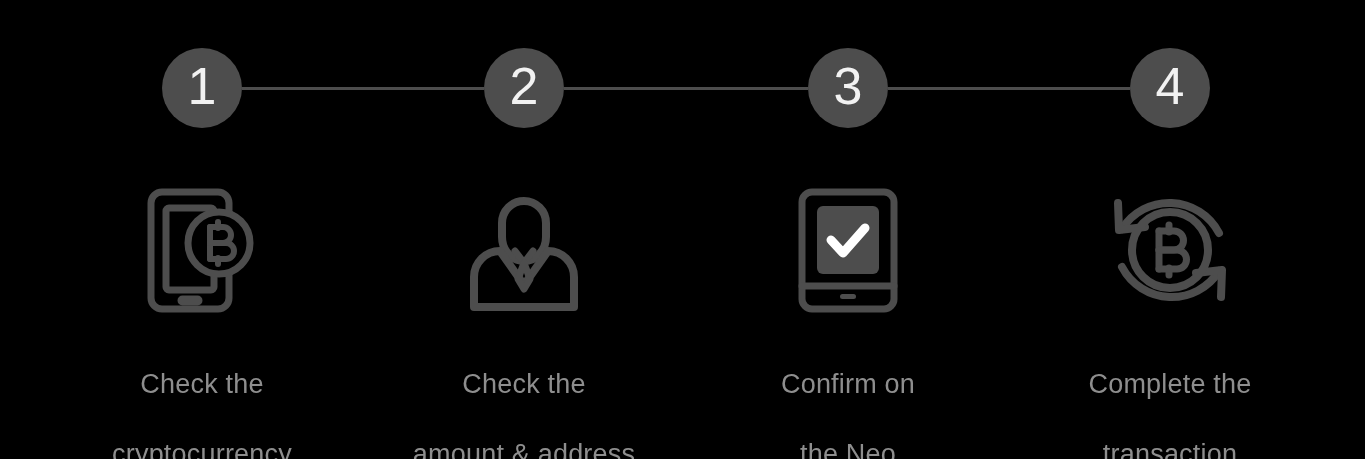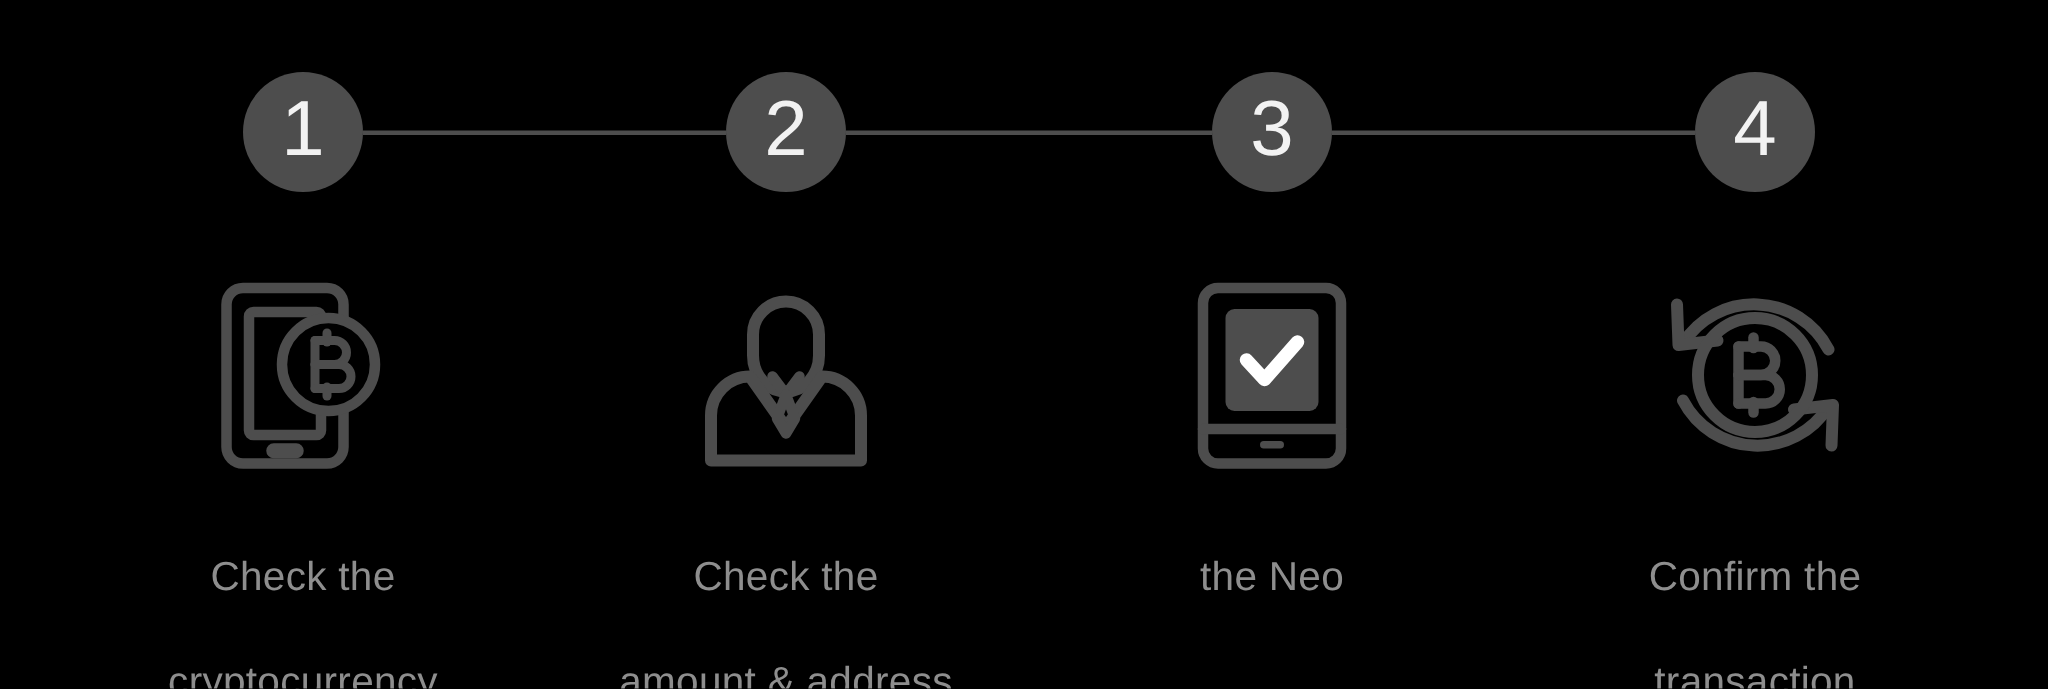--- a/index.html
+++ b/index.html
@@ -154,20 +154,21 @@
 
       <rect x="19" y="18" width="62" height="68" rx="6" ry="6" fill="#4d4d4d" stroke="none"></rect>
 
       <path d="M33 52 l12 13 l22 -25" stroke="#ffffff" stroke-width="9" stroke-linecap="round" stroke-linejoin="round"></path>
 
       <rect x="42" y="106" width="16" height="5" rx="2.5" ry="2.5" fill="#4d4d4d" stroke="none"></rect>
     </svg>
   </div>
 
   <div class="caption" style="left:678px;">
+    <div>Confirm on</div>
     <div>the Neo</div>
   </div>
 
   <div class="step-circle" style="left:1130px;">
     <span class="num">4</span>
   </div>
 
   <div class="icon-box" style="left:1090px;">
     <svg width="125" height="122" viewBox="0 0 125 122" fill="none" stroke="#4d4d4d" stroke-width="8" stroke-linecap="round" stroke-linejoin="round">
 
@@ -185,17 +186,17 @@
         <path d="M51 42 V 80"></path>
         <path d="M61 36 V 43"></path>
         <path d="M61 79 V 86"></path>
         <path d="M51 42 H 66 a 9.5 9.5 0 0 1 0 19 H 51"></path>
         <path d="M51 61 H 69 a 9.5 9.5 0 0 1 0 19 H 51"></path>
       </g>
     </svg>
   </div>
 
   <div class="caption" style="left:1000px;">
-    <div>Confirm the</div>
+    <div>Complete the</div>
     <div>transaction</div>
   </div>
 
 </div>
 
 </body></html>

